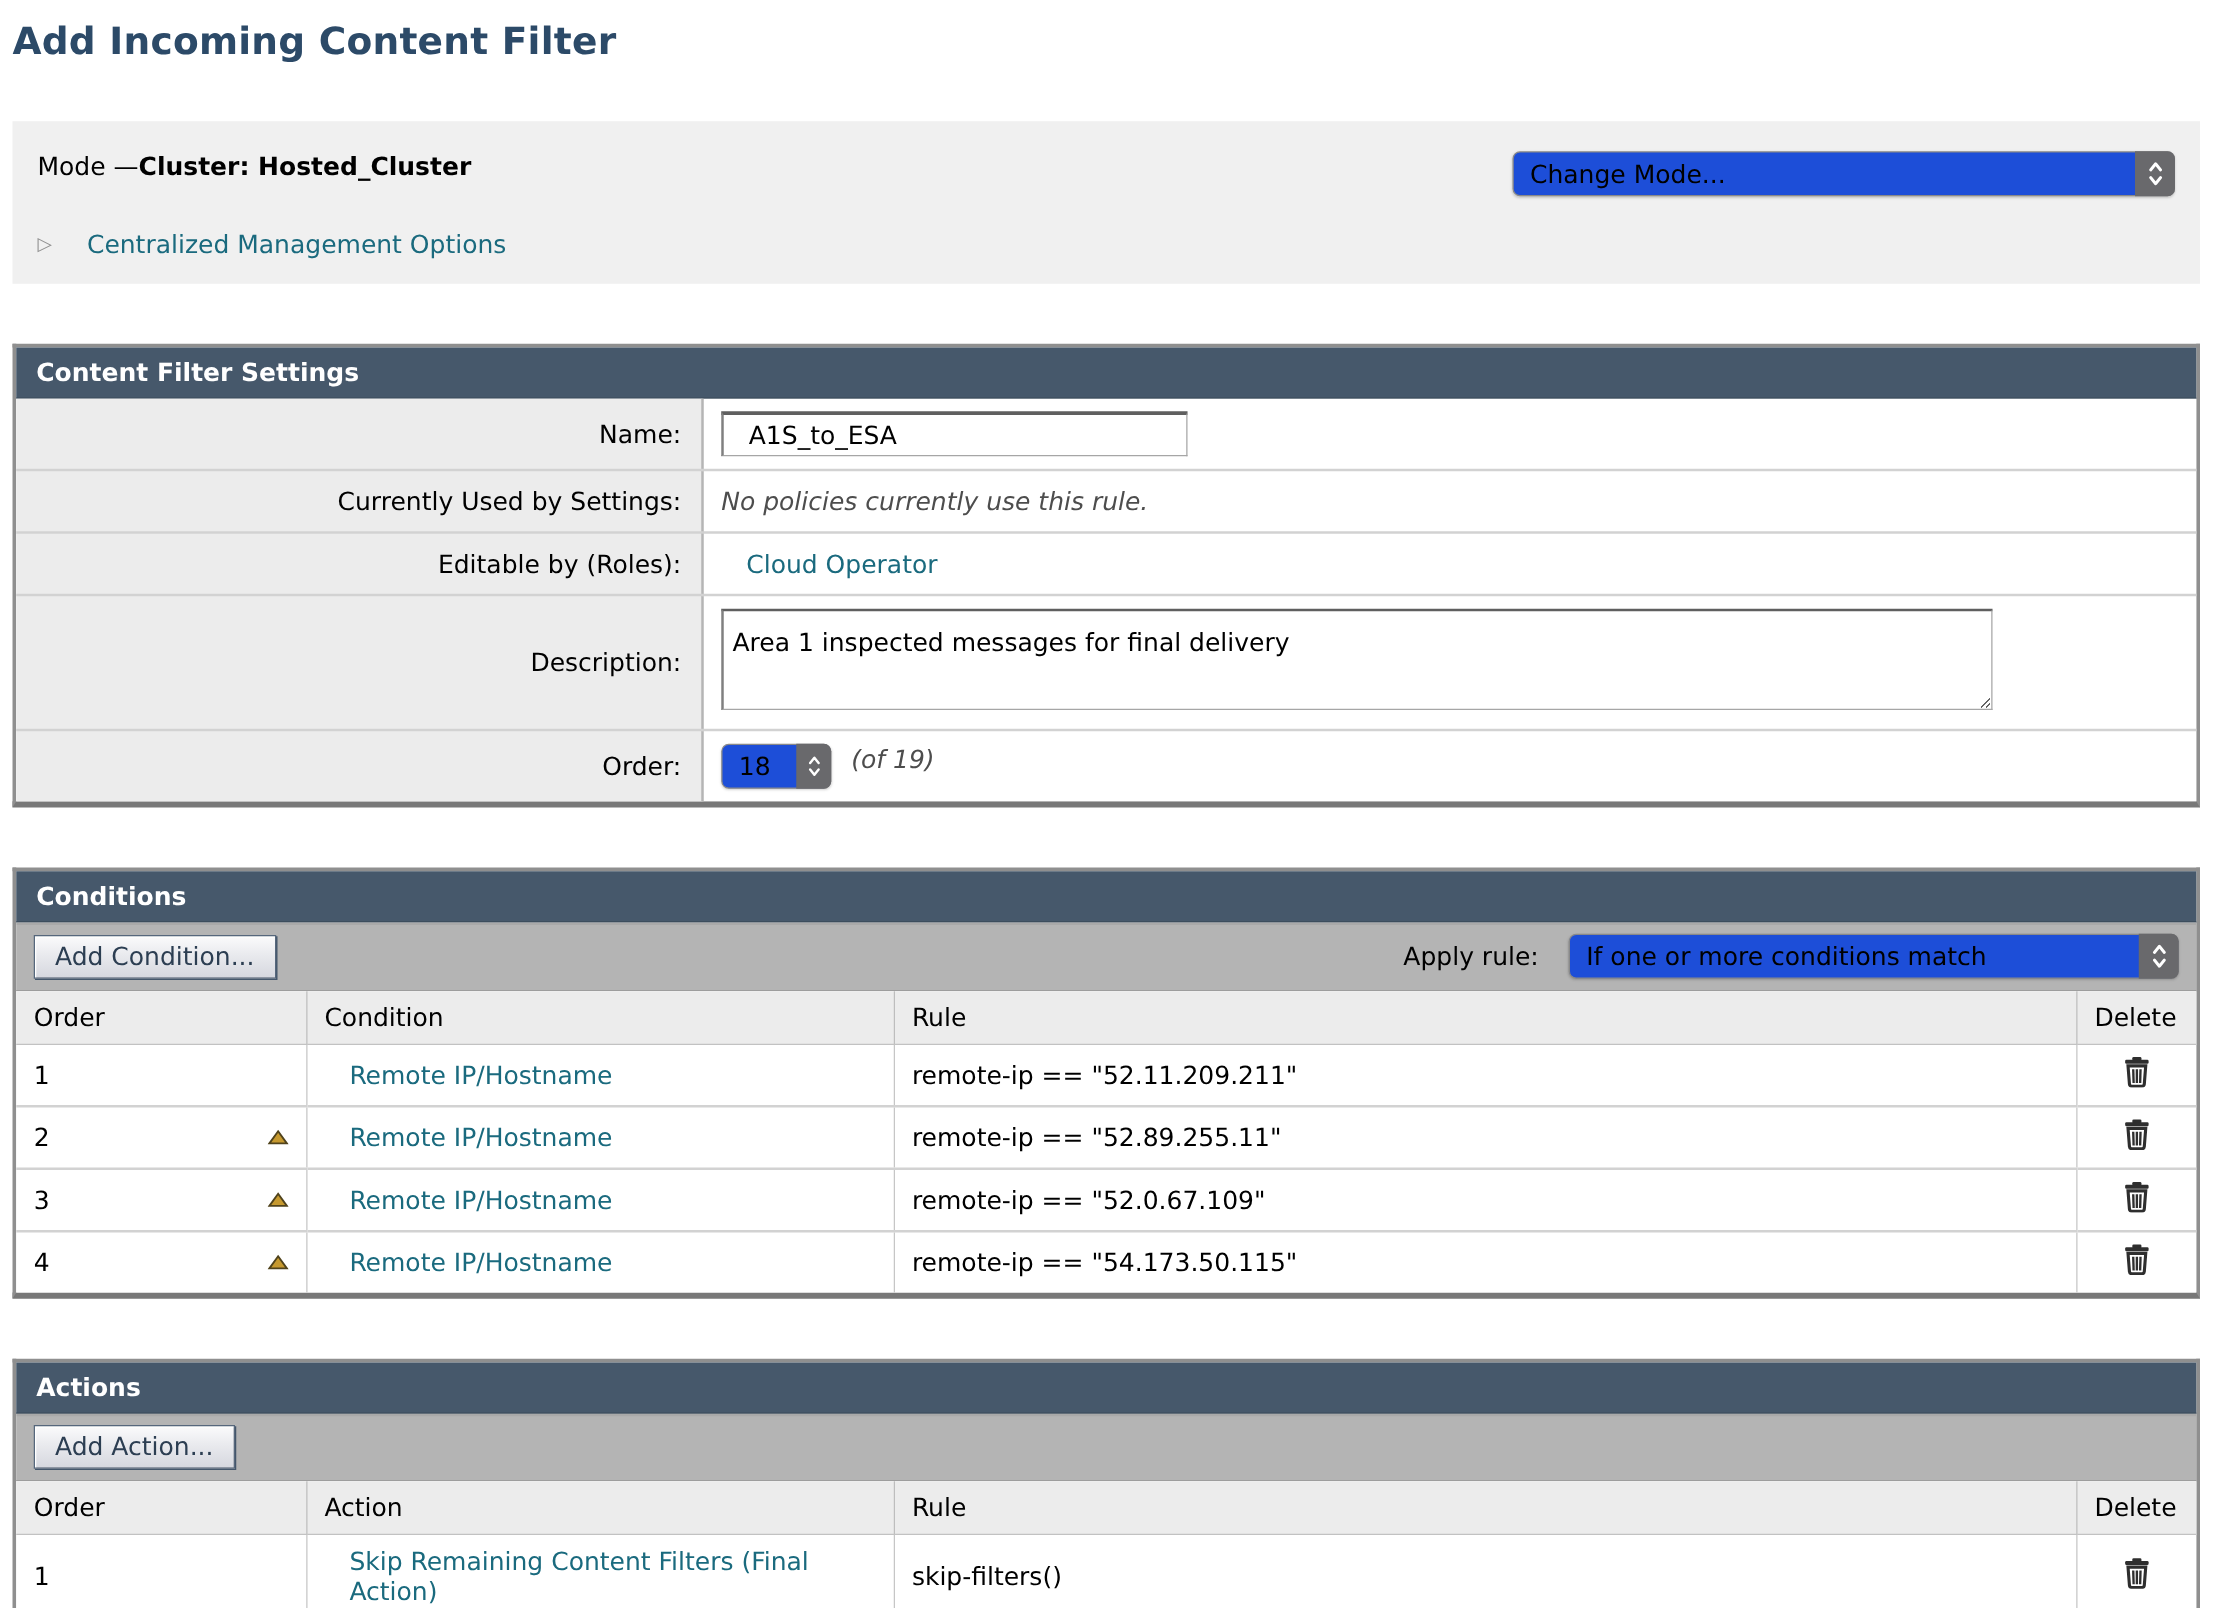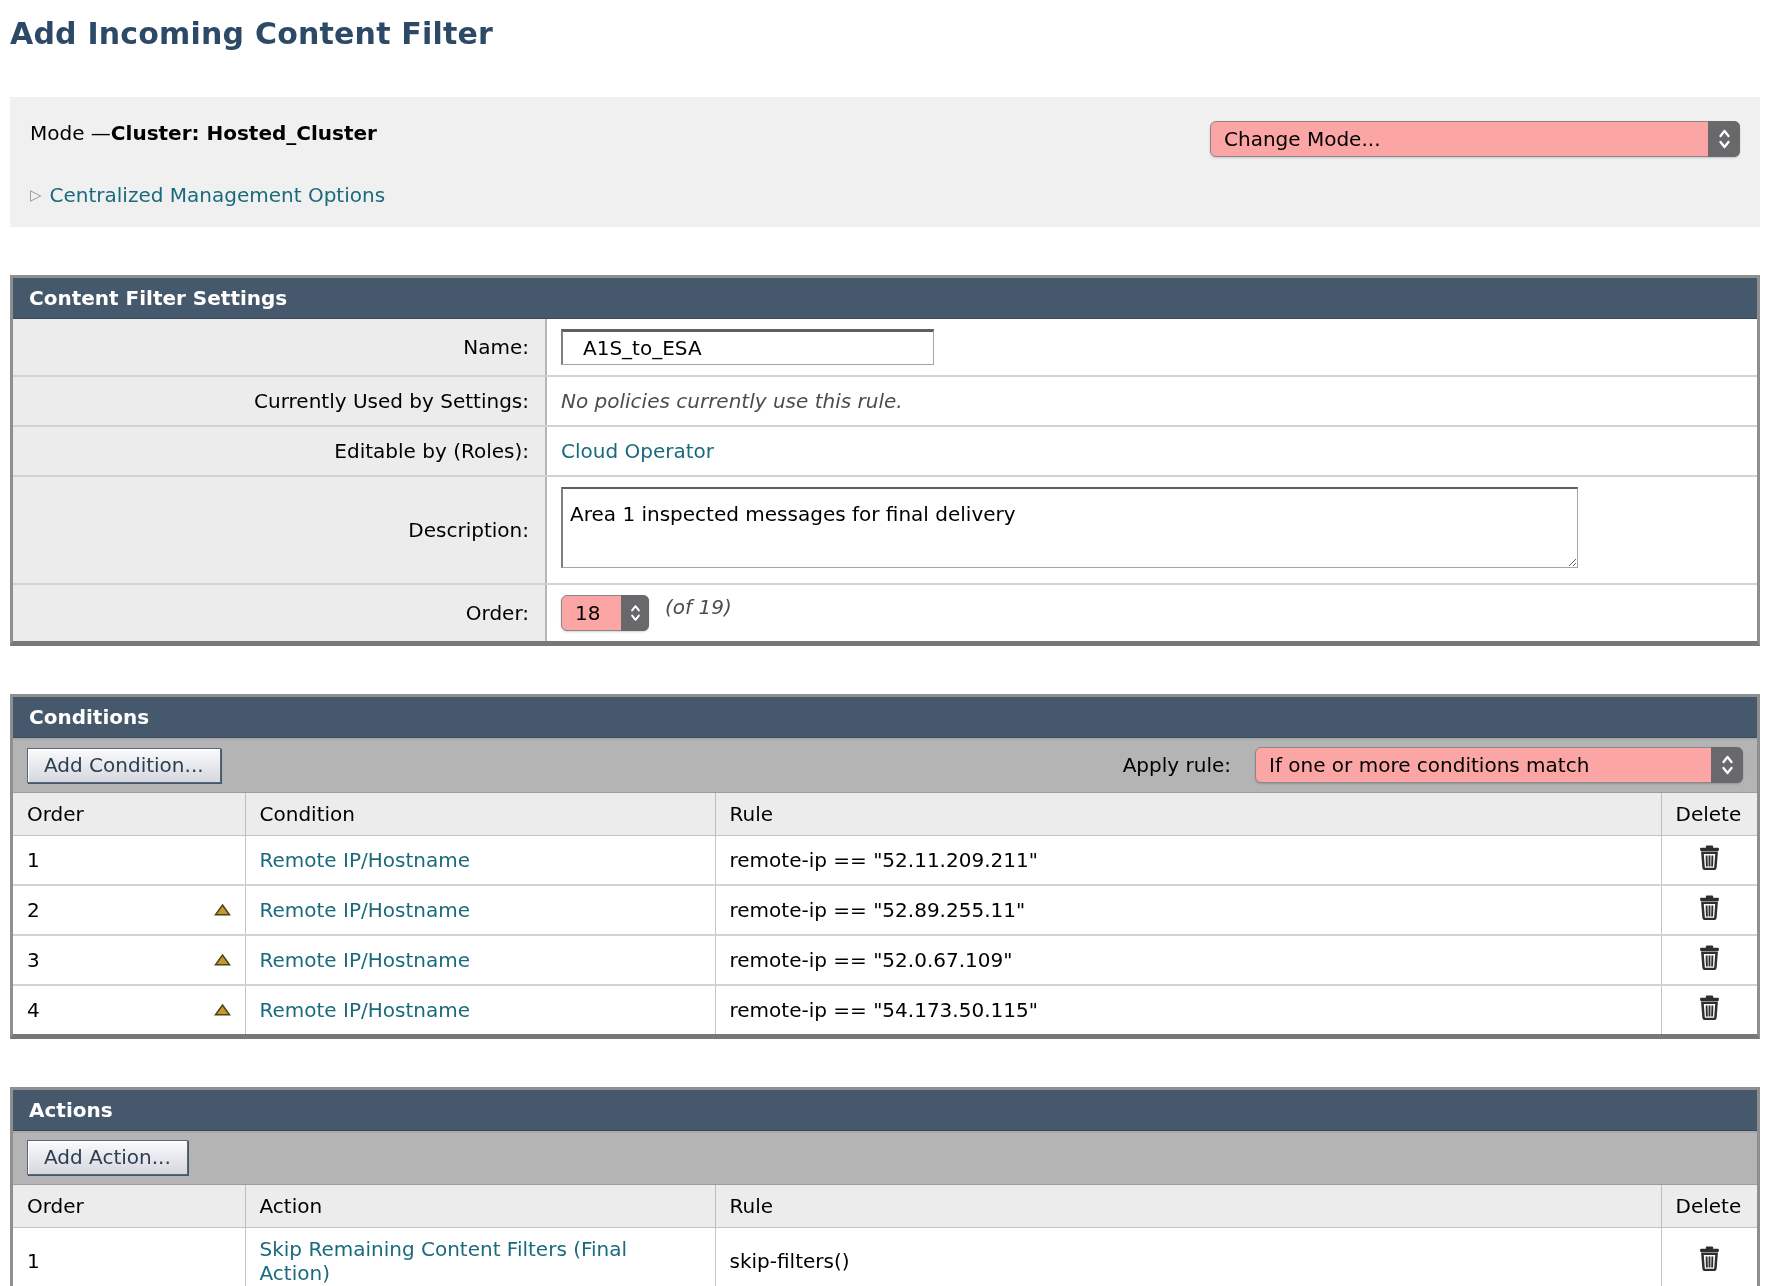--- a/index.html
+++ b/index.html
@@ -8,44 +8,44 @@
   
   .page-title{font-size:30px;font-weight:bold;color:#2c4a68;margin:16px 0 0 0;letter-spacing:.2px;}
 
   
   .mode-panel{background:#f0f0f0;margin-top:46px;padding:24px 20px 20px 20px;}
   .mode-row{display:flex;justify-content:space-between;}
   .mode-text{font-size:20px;}
   .mode-text .bold{font-weight:bold;}
   .cmo-row{margin-top:26px;display:flex;align-items:center;gap:8px;}
   .disclosure{color:#8f8f8f;font-size:15px;line-height:1;}
-  a.link{color:#1a6a7e;text-decoration:none;cursor:pointer;}
+  a.link{color:#1a6a7e;text-decoration:none;cursor:pointer;margin-left:20px;}
   .cmo-row a{font-size:20px;}
 
   
-  .mac-select{position:relative;display:inline-flex;align-items:center;background:#fca5a5;
+  .mac-select{position:relative;display:inline-flex;align-items:center;background:#1d4ed8;
     border:1px solid #898989;border-radius:6px;height:36px;padding:0 42px 0 13px;
     font-size:20px;box-shadow:0 1px 2px rgba(0,0,0,.18);white-space:nowrap;cursor:default;}
   .mac-select .stepper{position:absolute;right:-1px;top:-1px;bottom:-1px;width:32px;background:#69696c;
     border-radius:6px;border-top-left-radius:0;border-bottom-left-radius:0;
     display:flex;align-items:center;justify-content:center;}
   .select-change-mode{width:530px;box-sizing:border-box;}
   .select-apply-rule{width:488px;box-sizing:border-box;}
   .select-order{width:88px;box-sizing:border-box;padding-right:36px;}
   .select-order .stepper{width:28px;}
 
   
   .section{margin-top:48px;border:3px solid #8f8f8f;border-bottom:5px solid #787878;}
   .section-header{background:#46586b;color:#ffffff;font-weight:bold;font-size:20px;
     padding:8px 0 8px 16px;border-bottom:1px solid #3a4a5a;}
 
   
   table.kv{width:100%;border-collapse:collapse;background:#fff;}
   table.kv td{vertical-align:middle;}
-  td.kv-label{width:508px;background:#ececec;text-align:right;padding:12px 16px 12px 8px;
+  td.kv-label{width:508px;background:#ececec;text-align:right;padding:12px 16px 12px 24px;
     font-size:20px;border-right:2px solid #b5b5b5;border-bottom:2px solid #d2d2d2;}
   td.kv-value{padding:10px 14px;font-size:20px;border-bottom:2px solid #d2d2d2;}
   tr:last-child td.kv-label, tr:last-child td.kv-value{border-bottom:none;}
   .italic-note{font-style:italic;color:#4d4d4d;}
   input.text-input{width:330px;height:26px;font-family:inherit;font-size:20px;padding:3px 20px;
     border:1px solid #a6a6a6;border-top:3px solid #5f5f5f;border-left:2px solid #808080;outline:none;}
   textarea.desc{width:1000px;height:52px;font-family:inherit;font-size:20px;padding:13px 7px;
     border:1px solid #a6a6a6;border-top:2px solid #5f5f5f;border-left:2px solid #808080;outline:none;resize:both;}
   .of-note{font-style:italic;color:#4d4d4d;margin-left:16px;font-size:20px;}
   .order-cell{display:flex;align-items:flex-start;}

